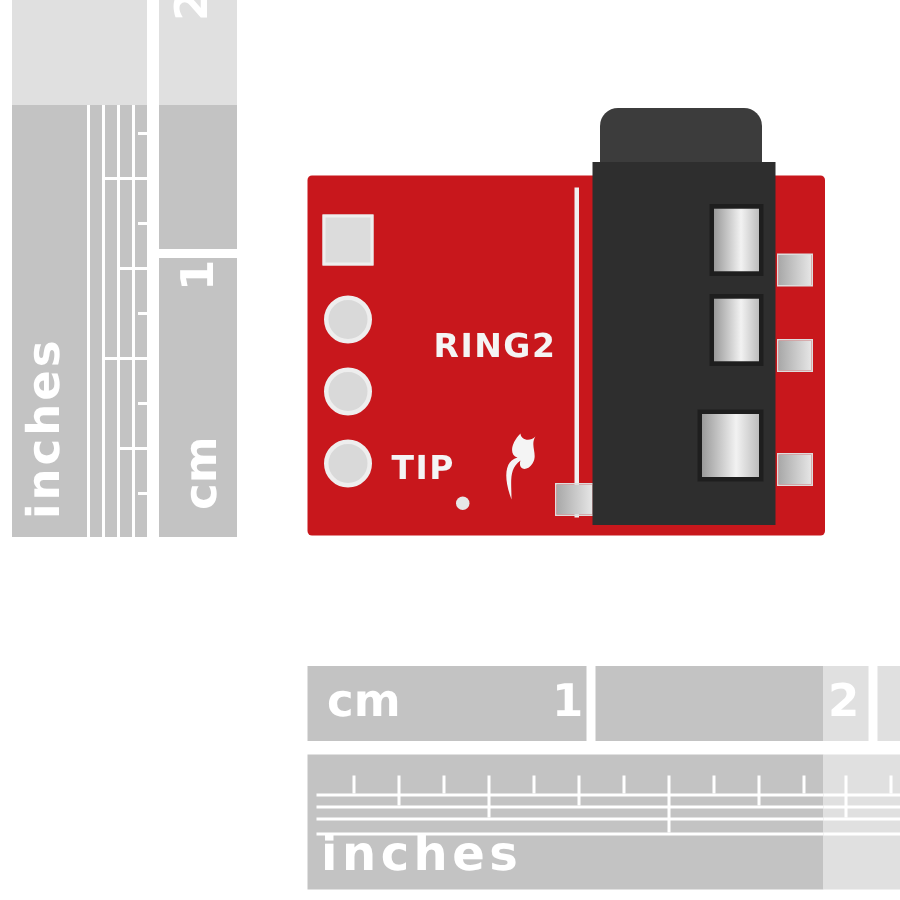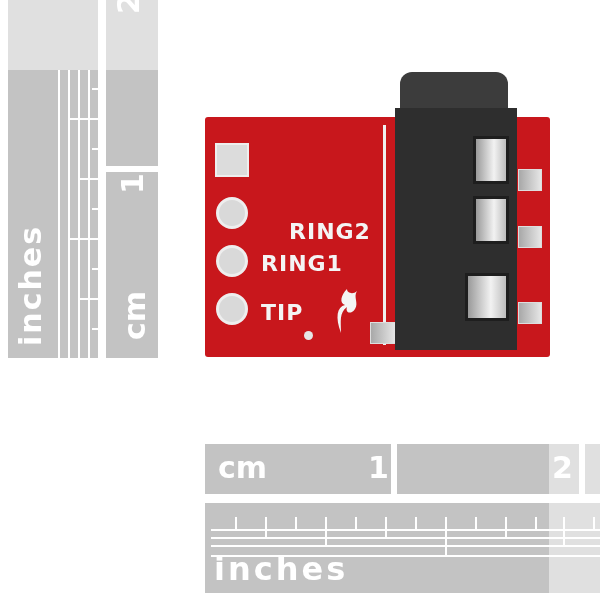--- a/index.html
+++ b/index.html
@@ -44,21 +44,20 @@
 <div class="abs rtext" style="left:122px;top:166px;font-size:30px;transform:rotate(-90deg);">1</div>
 <div class="abs rtext" style="left:110px;top:298px;font-size:30px;transform:rotate(-90deg);">cm</div>
 
 <div class="abs pcb" style="left:205px;top:117px;width:345px;height:240px;">
   <div class="line-w" style="left:178px;top:8px;width:3px;height:220px;background:#f0f0f0;"></div>
   <div class="abs" style="left:10px;top:26px;width:34px;height:34px;background:#dcdcdc;border:2px solid #eee;box-sizing:border-box;"></div>
   <div class="pad" style="left:11px;top:80px;"></div>
   <div class="pad" style="left:11px;top:128px;"></div>
   <div class="pad" style="left:11px;top:176px;"></div>
   <div class="abs silk" style="left:56px;top:102px;margin-left:28px;">RING2</div>
-  <div class="abs silk" style="left:56px;top:134px;">RING1</div>
   <div class="abs silk" style="left:56px;top:183px;">TIP</div>
   <div class="abs" style="left:128px;top:170px;width:36px;height:48px;">
     <svg width="36" height="48" viewBox="0 0 36 48">
       <path d="M8 46 C8 34 6 26 14 20 C12 26 18 28 22 22 C26 16 20 10 24 4 C20 8 14 6 14 2 C8 8 6 16 12 18 C4 20 2 30 8 46 Z" fill="#f4f4f4"></path>
     </svg>
   </div>
   <div class="abs" style="left:99px;top:214px;width:9px;height:9px;border-radius:50%;background:#e6e6e6;"></div>
   <div class="abs smd" style="left:165px;top:205px;width:24px;height:20px;"></div>
   <div class="abs smd" style="left:313px;top:52px;width:22px;height:20px;"></div>
   <div class="abs smd" style="left:313px;top:109px;width:22px;height:20px;"></div>

